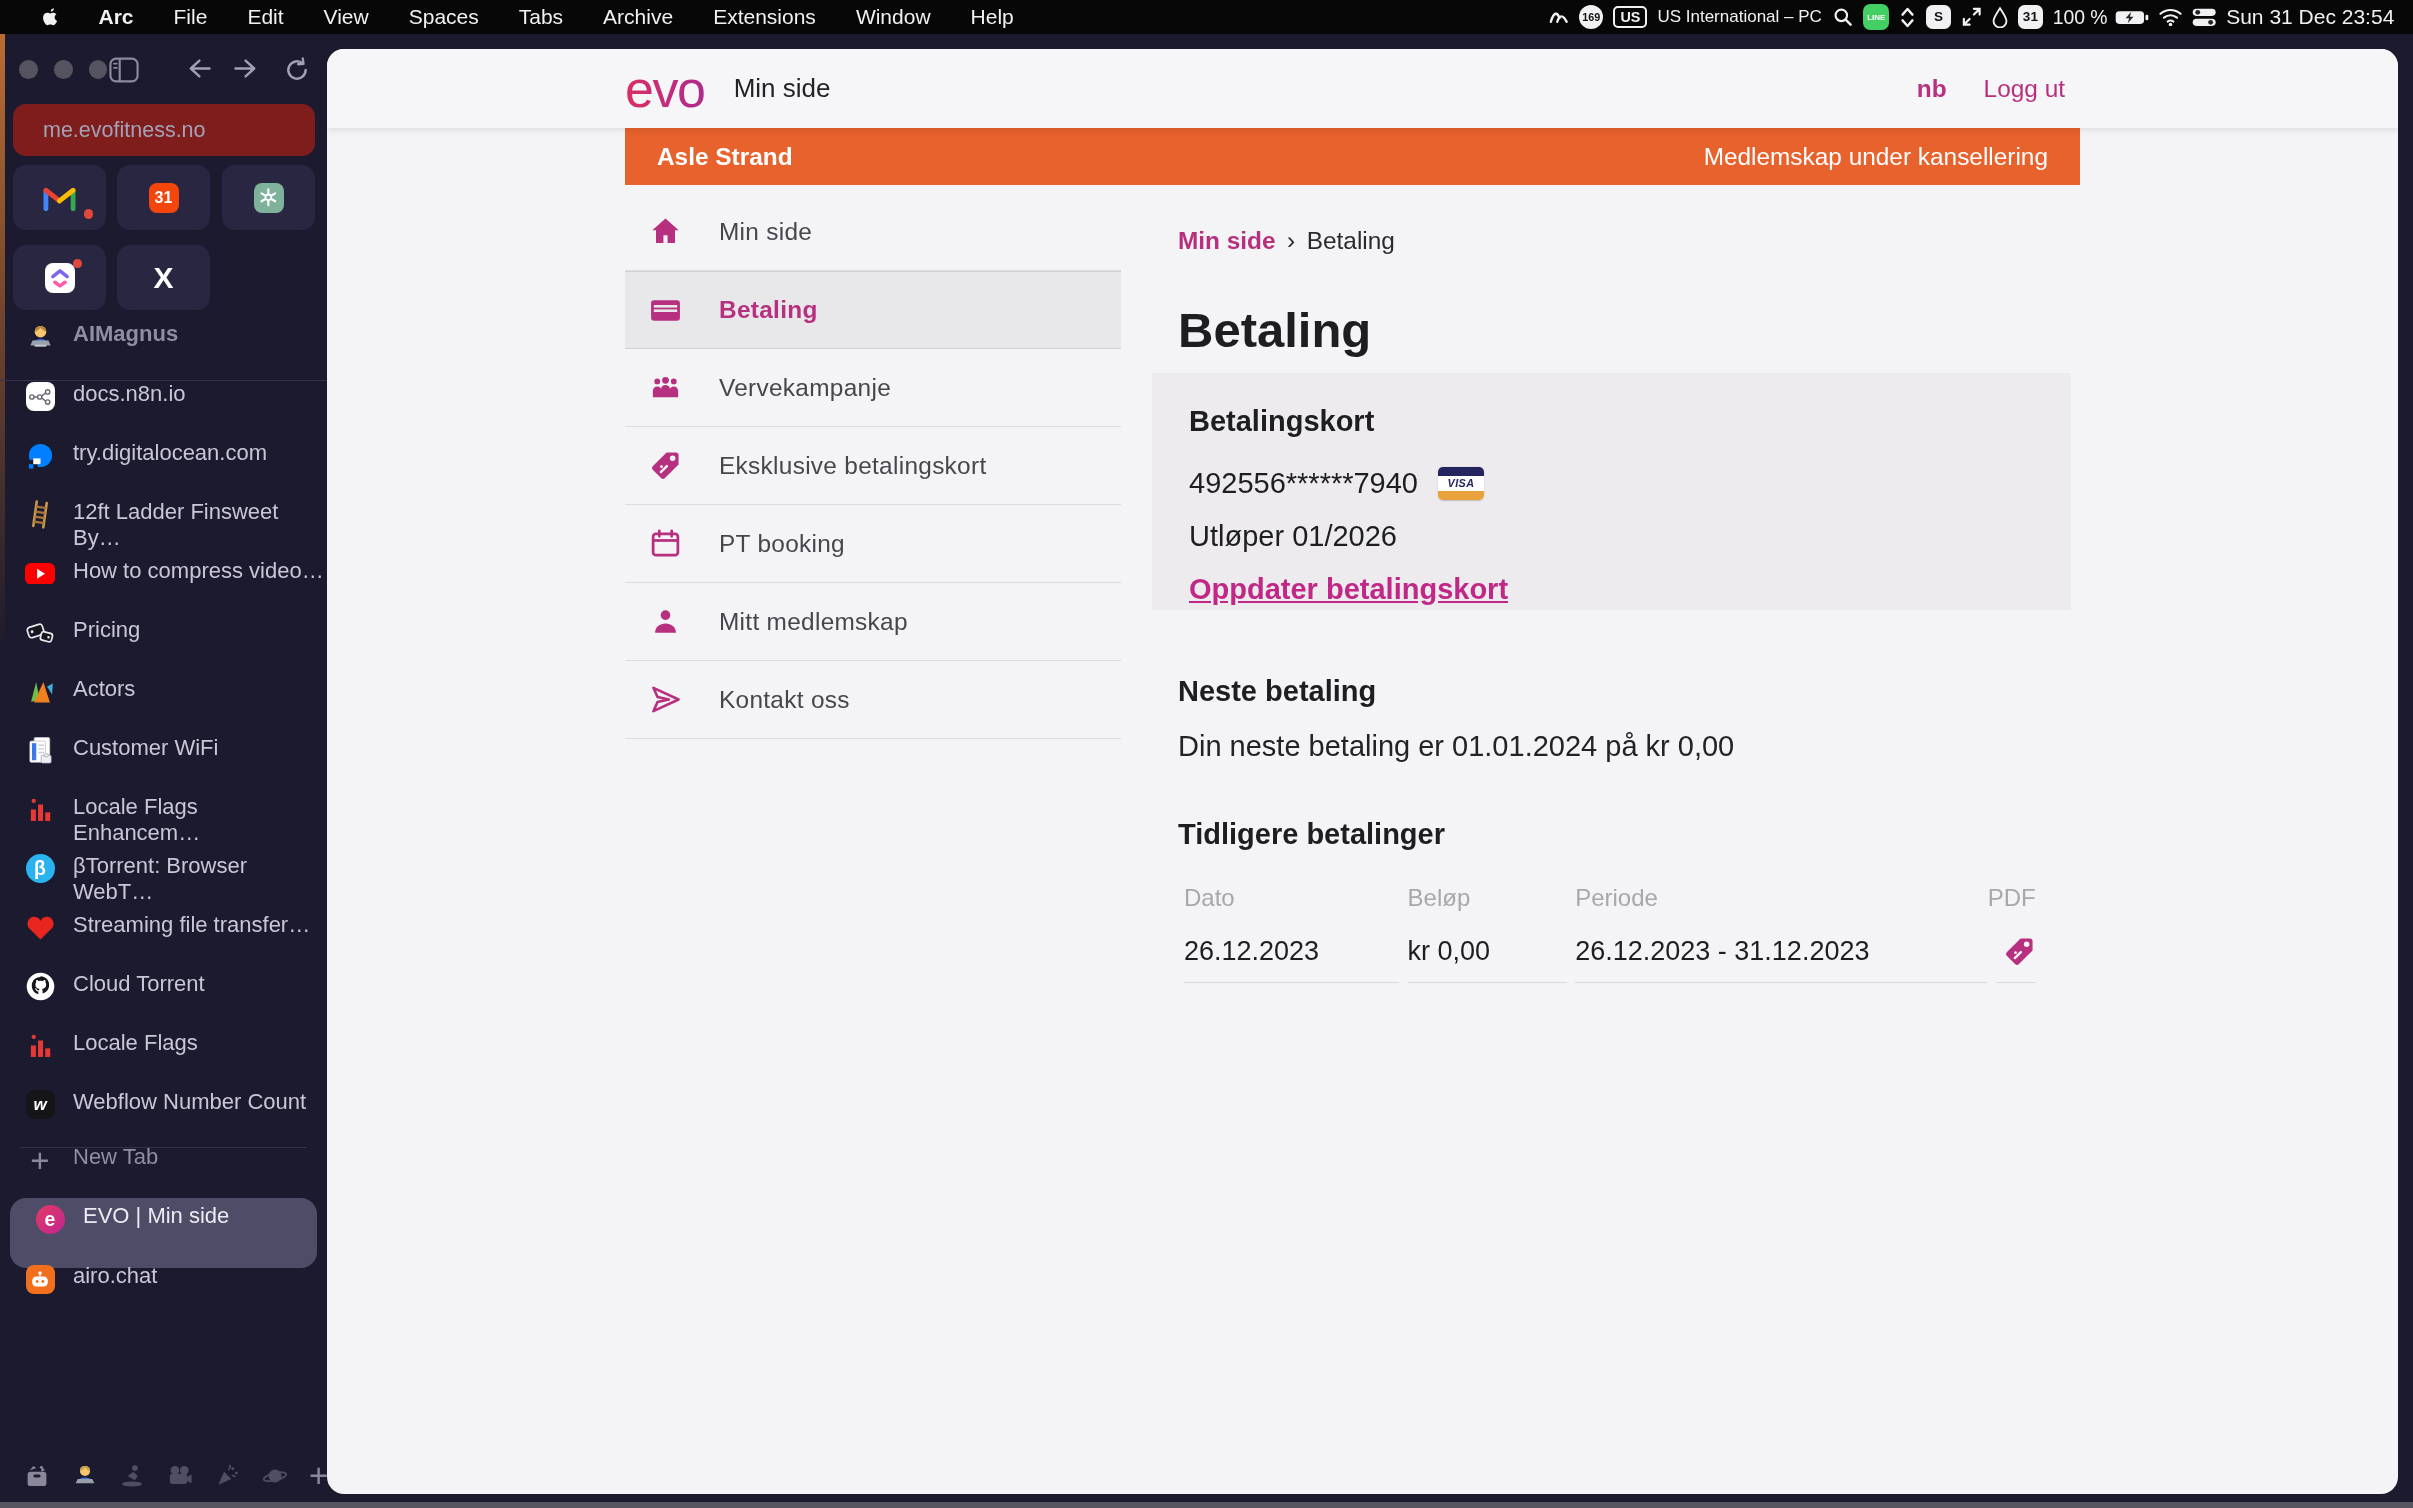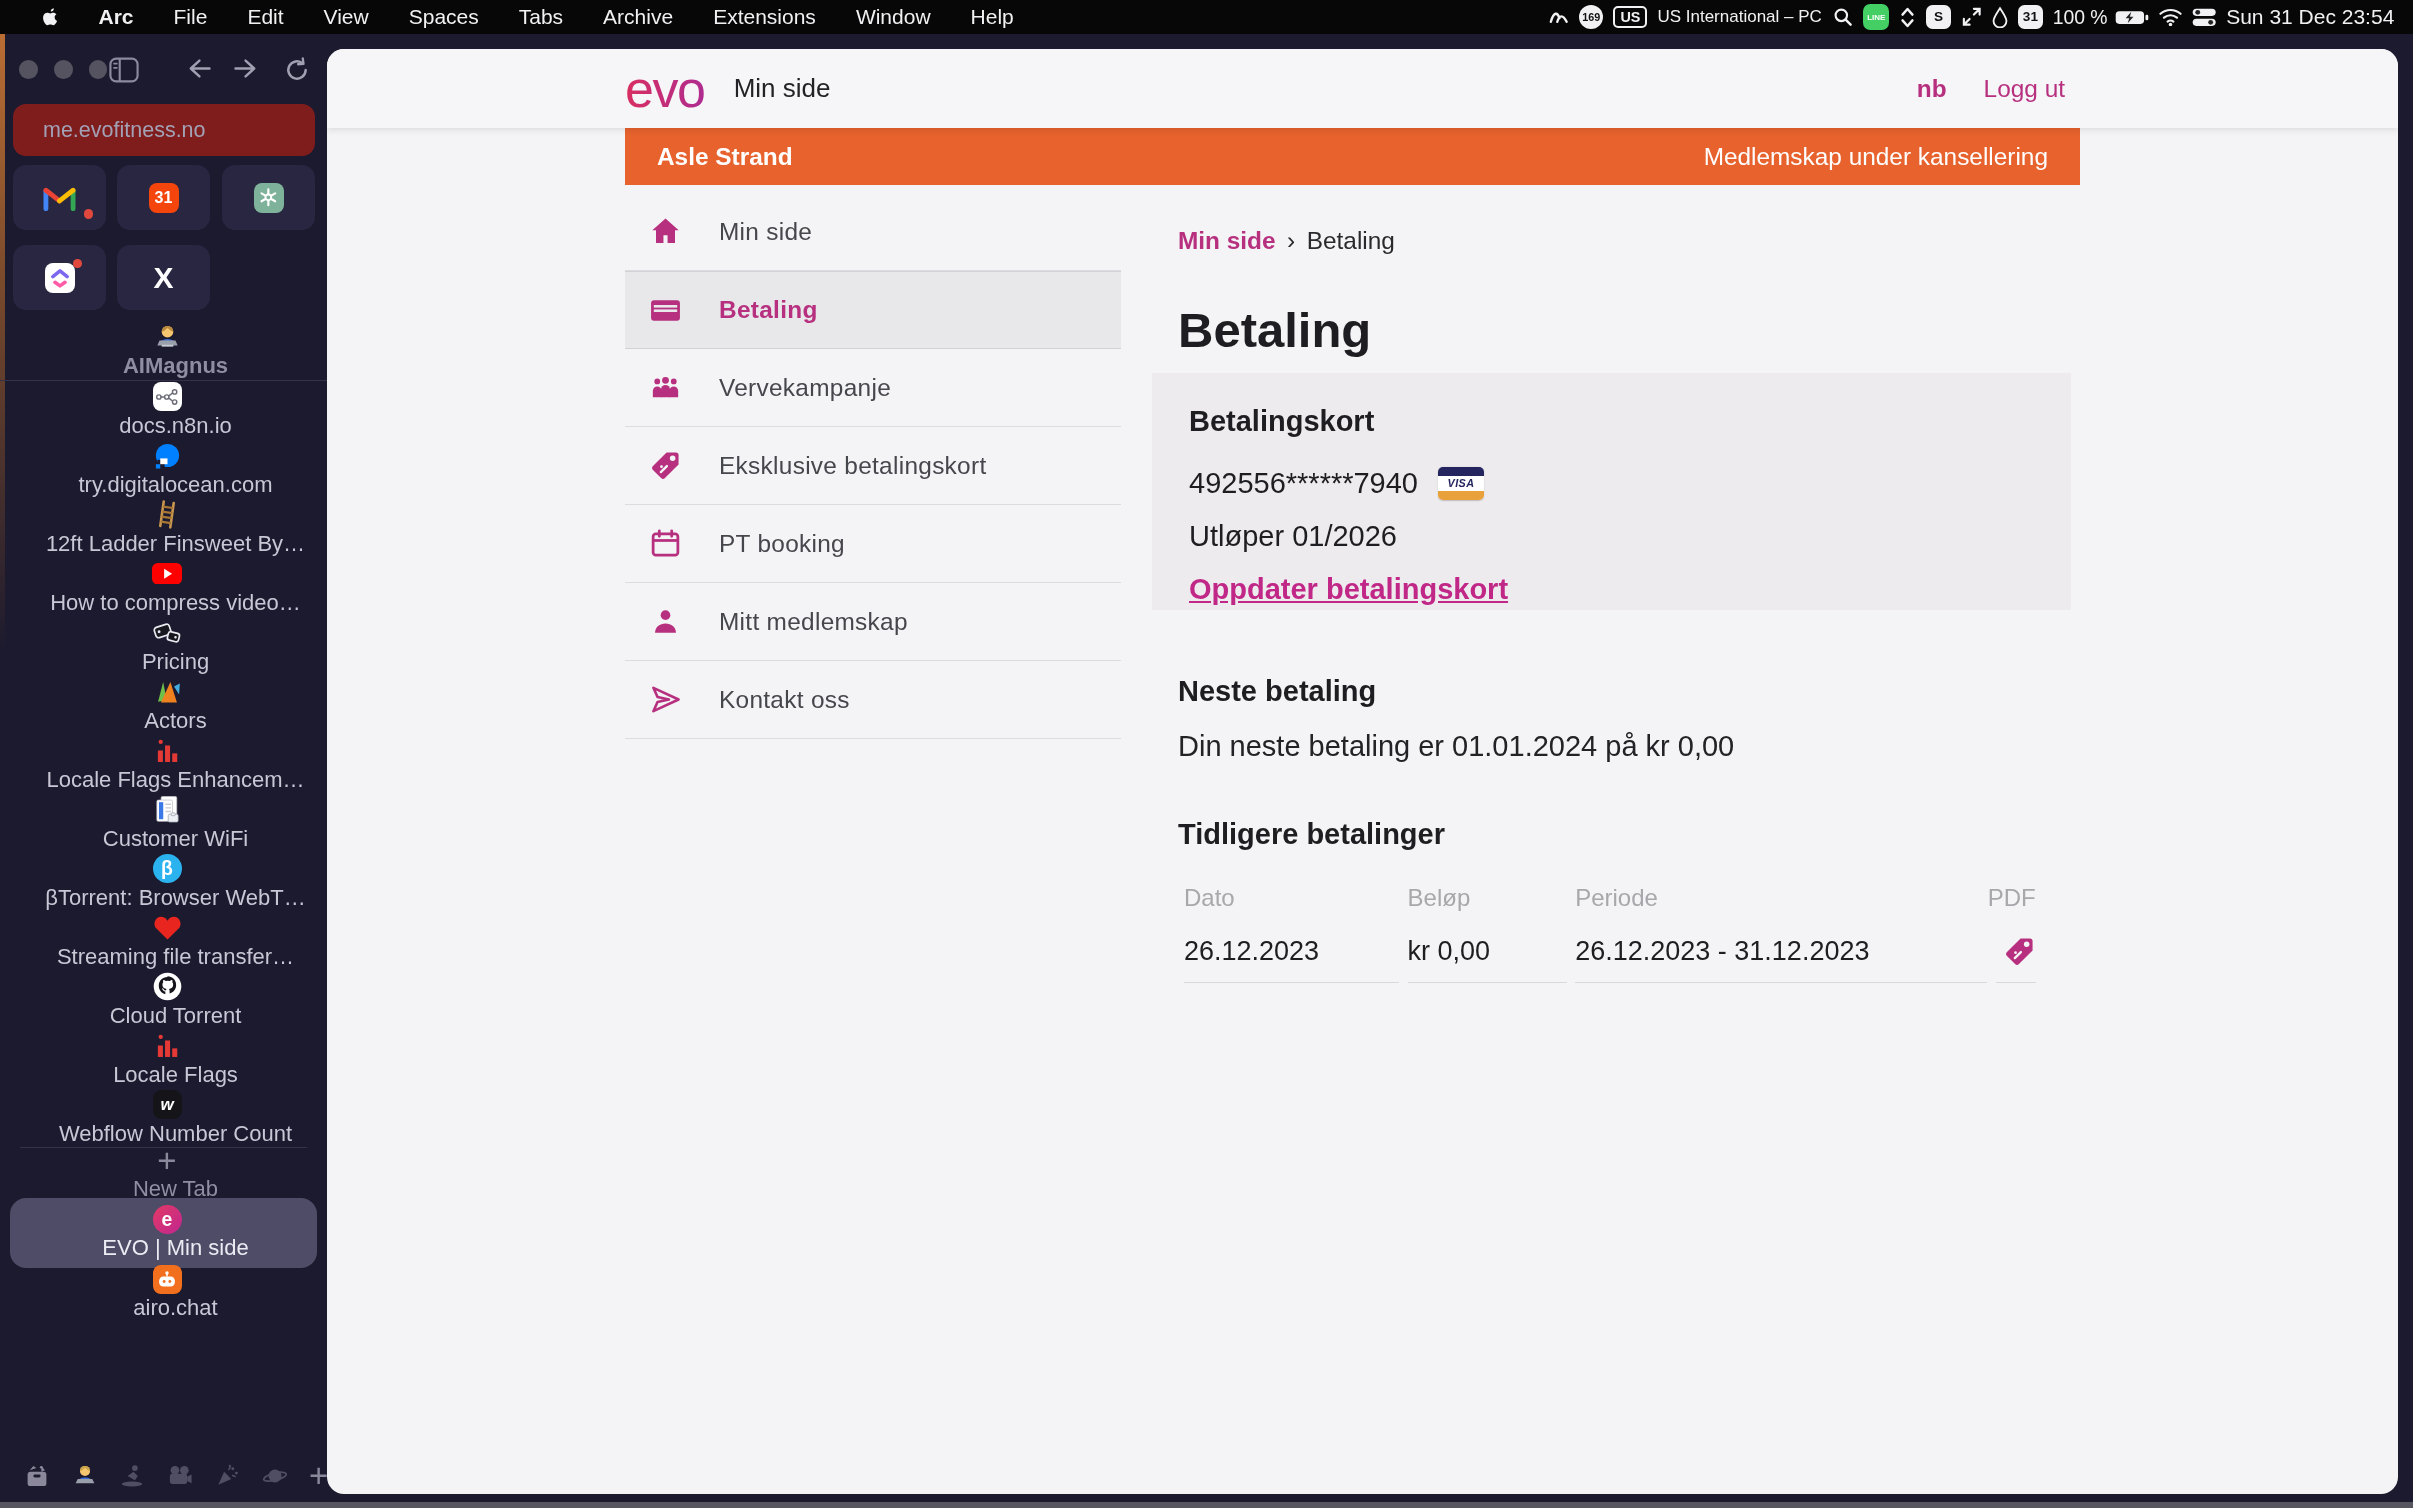--- a/index.html
+++ b/index.html
@@ -34,21 +34,21 @@
   .win-dot { width:18.7px; height:18.7px; border-radius:50%; background:#55535f; }
   .nav-ctl { position:absolute; top:23px; display:flex; align-items:center; }
   .urlbar { position:absolute; top:70px; left:13px; width:302px; height:52px; background:#7f1d1d;
             border-radius:13px; display:flex; align-items:center; padding-left:30px;
             color:#a3a1b5; font-size:21.5px; }
   .tile { position:absolute; width:93px; height:65px; background:#282640; border-radius:13px;
           display:flex; align-items:center; justify-content:center; }
   .tile .dot-br { position:absolute; right:13px; bottom:11.5px; width:9.3px; height:9.3px; border-radius:50%; background:#e0483e; }
   .tile .dot-tr { position:absolute; right:24.4px; top:14.4px; width:8.6px; height:8.6px; border-radius:50%; background:#e0483e; }
   .s-list { position:absolute; top:287px; left:0; width:327px; }
-  .s-row { height:59px; display:flex; align-items:center; padding-left:24px; font-size:22px; color:#c9c7d6;flex-direction:column; }
+  .s-row { height:59px; display:flex; padding-left:24px; font-size:22px; color:#c9c7d6; }
   .s-row .si { width:32px; height:32px; display:flex; align-items:center; justify-content:center; margin-right:17px; flex:0 0 32px; }
   .s-row.dim { color:#8f8da1; font-weight:bold; }
   .s-div { height:0.7px; background:#343248; margin:0 0 0 0; }
   .s-row.newtab { color:#908ea2; }
   .active-pill { position:absolute; top:1164px; left:10px; width:307px; height:70px;
                  background:#4e4c66; border-radius:16px; }
   .s-row.active { position:absolute; top:1169px; left:10px; width:307px; color:#ecebf4; }
   .s-row.airo { position:absolute; top:1229px; left:0; width:327px; }
   .space-bar { position:absolute; top:1427px; left:0; width:327px; display:flex; align-items:center; gap:21.5px; padding-left:24px; }
   .space-bar .sp { width:29px; height:29px; display:flex; align-items:center; justify-content:center; opacity:.55; }
@@ -328,41 +328,41 @@
         <svg width="29" height="29" viewBox="0 0 40 40">
             <polygon points="7,34 14,7 19,32" fill="#6fbf4b"></polygon>
             <polygon points="11,35 24,7 33,35" fill="#f0811f"></polygon>
             <polygon points="29,13 37,9 36,24" fill="#42aee0"></polygon>
           </svg>
       </span>
       <span>Actors</span>
     </div>
     <div class="s-row">
       <span class="si">
-        <svg width="24.4" height="29" viewBox="0 0 34 40">
-            <circle cx="8" cy="8" r="3" fill="#e53935"></circle>
-            <rect x="4" y="20" width="7" height="16" fill="#e53935"></rect>
-            <rect x="14" y="13" width="7" height="23" fill="#e53935"></rect>
-            <rect x="24" y="24" width="7" height="12" fill="#e53935"></rect>
-          </svg>
-      </span>
-      <span>Locale Flags Enhancem…</span>
-    </div>
-    <div class="s-row">
-      <span class="si">
         <svg width="27" height="30" viewBox="0 0 38 42">
             <rect x="10" y="2" width="22" height="28" rx="2" fill="#fff" stroke="#c5c8cf"></rect>
             <rect x="4" y="7" width="22" height="30" rx="2" fill="#fff" stroke="#b9bdc6"></rect>
             <rect x="7" y="10" width="6" height="24" fill="#3b78e7"></rect>
             <path d="M16 13 h8 M16 18 h8 M16 23 h8" stroke="#c9ccd3" stroke-width="2"></path>
             <rect x="20" y="27" width="14" height="11" rx="2" fill="#eceff3" stroke="#9aa0ab"></rect>
             <rect x="24" y="25" width="6" height="4" rx="1.5" fill="#eceff3" stroke="#9aa0ab"></rect>
           </svg>
       </span>
       <span>Customer WiFi</span>
+    </div>
+    <div class="s-row">
+      <span class="si">
+        <svg width="24.4" height="29" viewBox="0 0 34 40">
+            <circle cx="8" cy="8" r="3" fill="#e53935"></circle>
+            <rect x="4" y="20" width="7" height="16" fill="#e53935"></rect>
+            <rect x="14" y="13" width="7" height="23" fill="#e53935"></rect>
+            <rect x="24" y="24" width="7" height="12" fill="#e53935"></rect>
+          </svg>
+      </span>
+      <span>Locale Flags Enhancem…</span>
     </div>
     <div class="s-row">
       <span class="si">
         <div style="width:29px;height:29px;border-radius:50%;background:#2bb3f0;display:flex;align-items:center;justify-content:center;color:#fff;font-weight:bold;font-size:19.4px;">β</div>
       </span>
       <span>βTorrent: Browser WebT…</span>
     </div>
     <div class="s-row">
       <span class="si">
         <svg width="29" height="26" viewBox="0 0 40 36">

